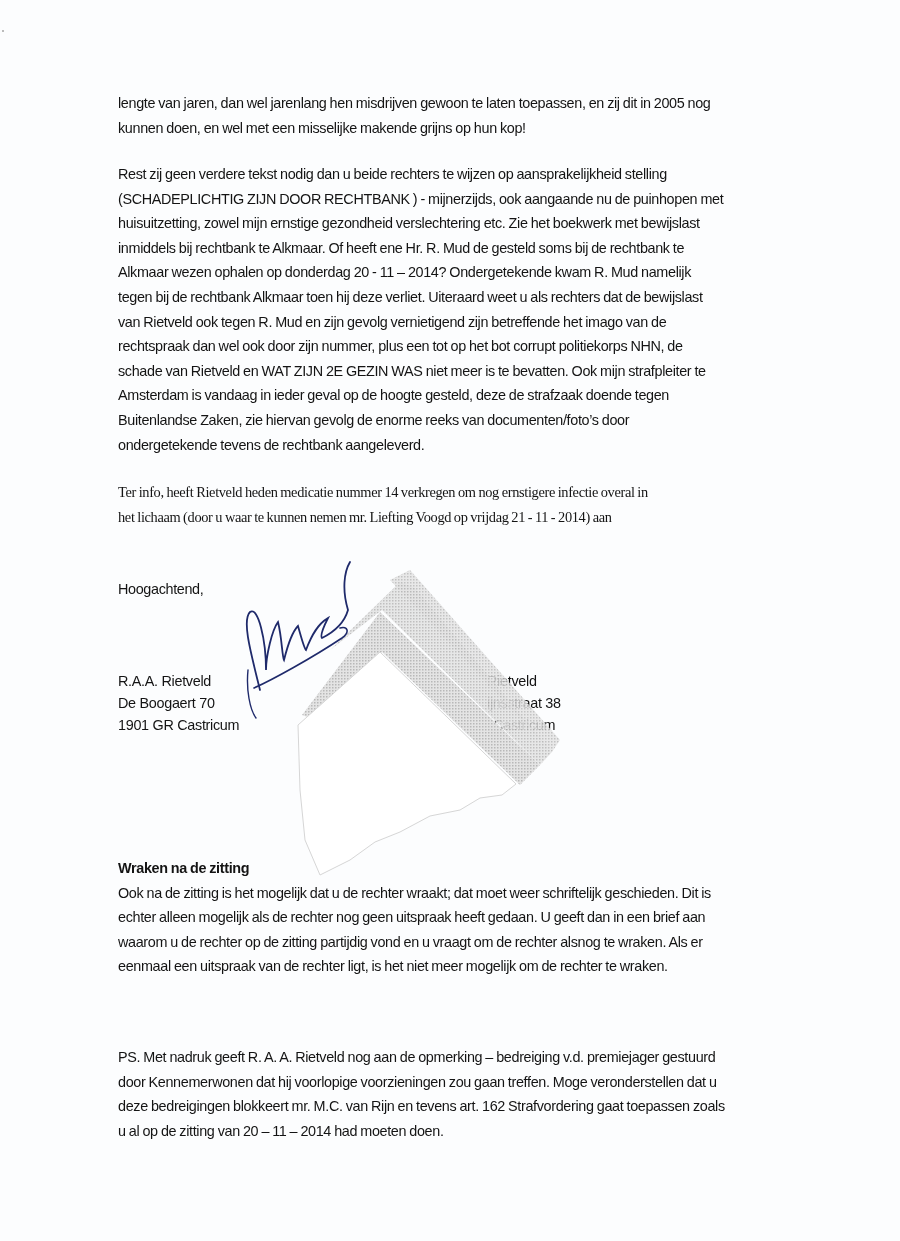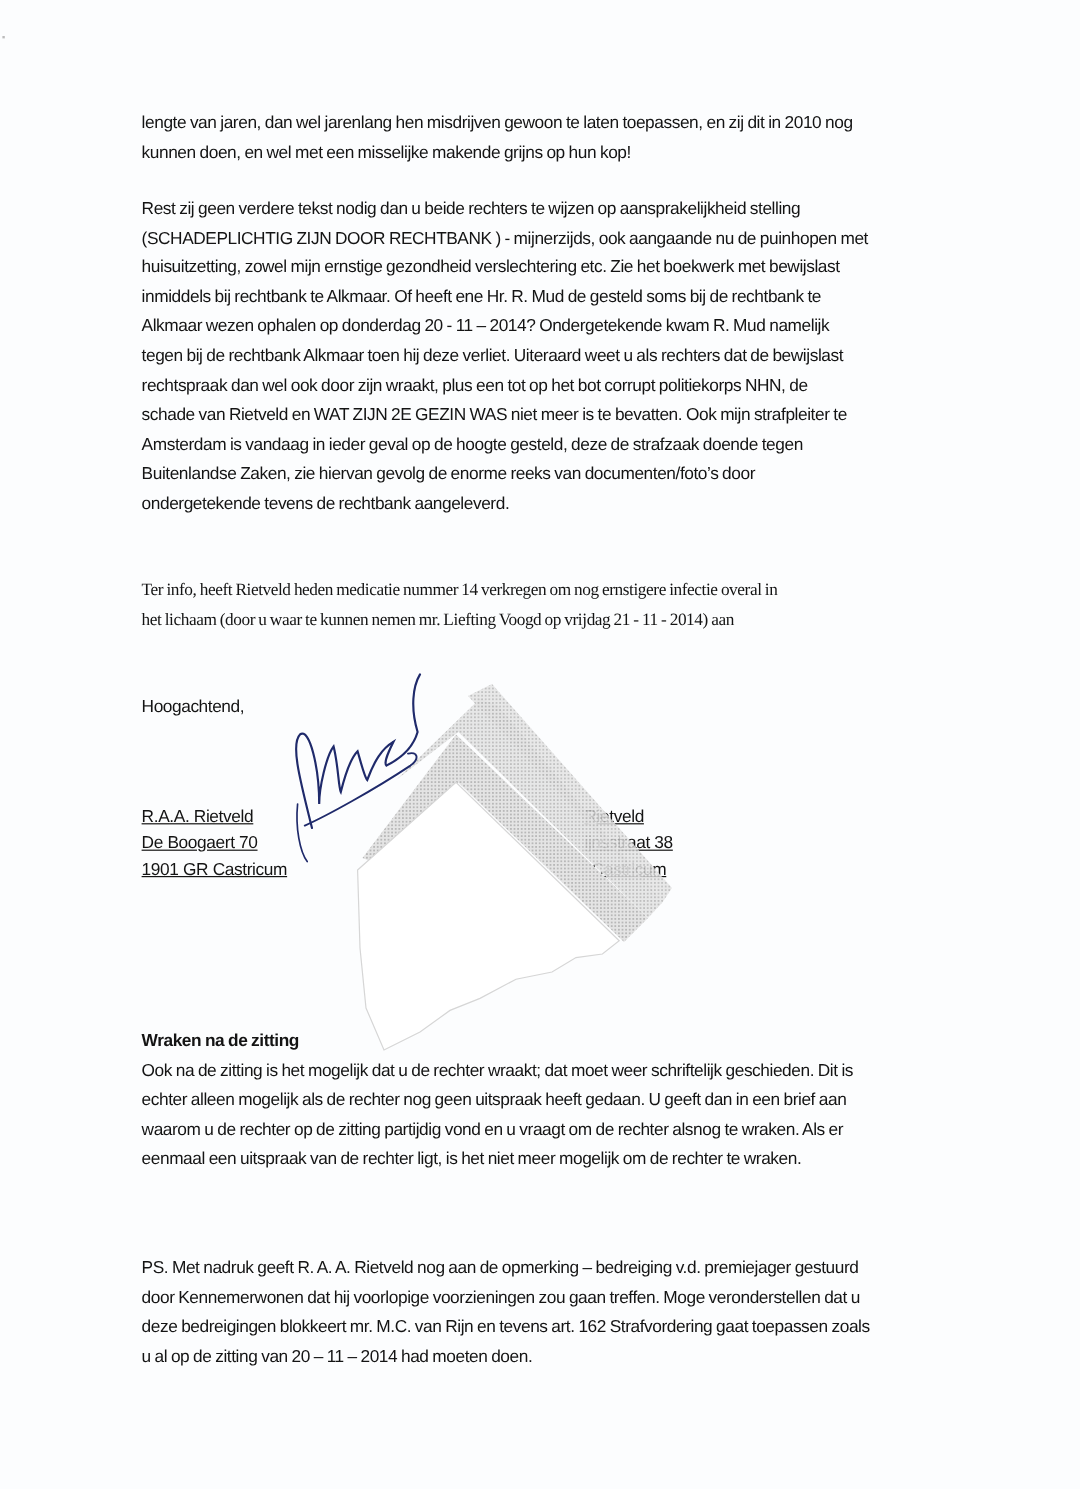--- a/index.html
+++ b/index.html
@@ -44,53 +44,54 @@
     .heading {
       font-weight: bold;
     }
     .sig-block {
       position: absolute;
       font-size: 14.4px;
       line-height: 22px;
       letter-spacing: -0.3px;
       color: #141414;
     }
-    .sig-block .line { display: block; white-space: nowrap; text-decoration: underline; }
+    .sig-block .line { display: block; white-space: nowrap; }
     .sig-left { left: 118px; top: 670px; }
     .sig-right { left: 487px; top: 670px; text-align: left; }
     .signature {
       position: absolute;
       left: 232px; top: 560px;
       width: 120px; height: 160px;
     }
     .cutout {
       position: absolute;
       left: 290px; top: 570px;
       width: 300px; height: 310px;
     }
   </style>
 </head>
 <body>
 
 <div class="page">
   <div class="scan-dot"></div>
 
   <div class="text-block" style="top:91px;">
-    <span class="line">lengte van jaren, dan wel jarenlang hen misdrijven gewoon te laten toepassen, en zij dit in 2010 nog</span>
+    <span class="line">lengte van jaren, dan wel jarenlang hen misdrijven gewoon te laten toepassen, en zij dit in 2005 nog</span>
     <span class="line">kunnen doen, en wel met een misselijke makende grijns op hun kop!</span>
   </div>
 
   <div class="text-block" style="top:162px;">
     <span class="line">Rest zij geen verdere tekst nodig dan u beide rechters te wijzen op aansprakelijkheid stelling</span>
     <span class="line">(SCHADEPLICHTIG ZIJN DOOR RECHTBANK ) - mijnerzijds, ook aangaande nu de puinhopen met</span>
     <span class="line">huisuitzetting, zowel mijn ernstige gezondheid verslechtering etc. Zie het boekwerk met bewijslast</span>
     <span class="line">inmiddels bij rechtbank te Alkmaar. Of heeft ene Hr. R. Mud de gesteld soms bij de rechtbank te</span>
     <span class="line">Alkmaar wezen ophalen op donderdag 20 - 11 – 2014? Ondergetekende kwam R. Mud namelijk</span>
     <span class="line">tegen bij de rechtbank Alkmaar toen hij deze verliet. Uiteraard weet u als rechters dat de bewijslast</span>
-    <span class="line">rechtspraak dan wel ook door zijn wraakt, plus een tot op het bot corrupt politiekorps NHN, de</span>
+    <span class="line">van Rietveld ook tegen R. Mud en zijn gevolg vernietigend zijn betreffende het imago van de</span>
+    <span class="line">rechtspraak dan wel ook door zijn nummer, plus een tot op het bot corrupt politiekorps NHN, de</span>
     <span class="line">schade van Rietveld en WAT ZIJN 2E GEZIN WAS niet meer is te bevatten. Ook mijn strafpleiter te</span>
     <span class="line">Amsterdam is vandaag in ieder geval op de hoogte gesteld, deze de strafzaak doende tegen</span>
     <span class="line">Buitenlandse Zaken, zie hiervan gevolg de enorme reeks van documenten/foto’s door</span>
     <span class="line">ondergetekende tevens de rechtbank aangeleverd.</span>
   </div>
 
   <div class="text-block" style="top:480px;font-family:Liberation Serif, serif;">
     <span class="line">Ter info, heeft Rietveld heden medicatie nummer 14 verkregen om nog ernstigere infectie overal in</span>
     <span class="line">het lichaam (door u waar te kunnen nemen mr. Liefting Voogd op vrijdag 21 - 11 - 2014) aan</span>
   </div>

